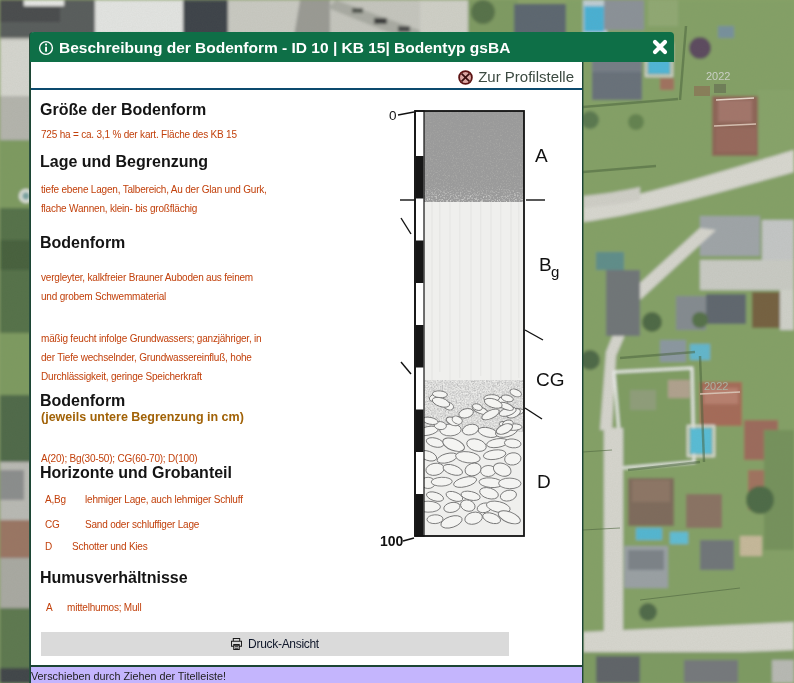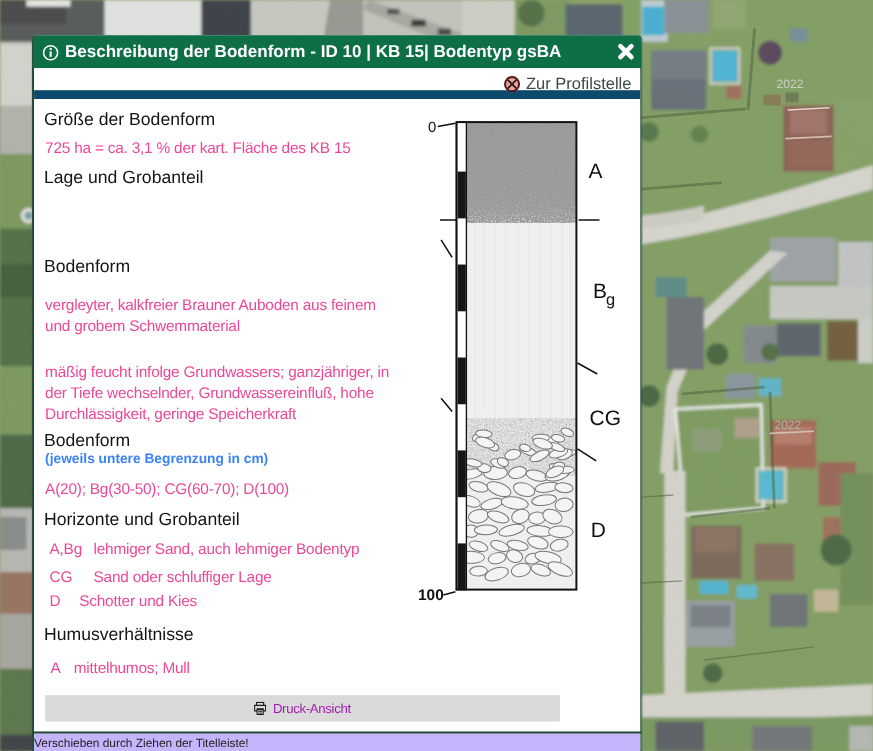--- a/index.html
+++ b/index.html
@@ -1,24 +1,24 @@
 <!DOCTYPE html>
 <html><head><meta charset="utf-8"><style>
 *{margin:0;padding:0;box-sizing:border-box}
 body{width:794px;height:683px;position:relative;overflow:hidden;font-family:"Liberation Sans",sans-serif;background:#86a065}
 #bg{position:absolute;left:0;top:0}
 .dlg{position:absolute;left:30px;top:32px;width:553px;height:651px;background:#fff;border:1px solid #1c4534;border-top:none;border-radius:4px 4px 0 0;box-shadow:-1px 0 0 #2a4f3e,1px 0 0 rgba(42,79,62,0.5)}
-.hdr{position:absolute;left:-1px;top:0;width:553px;height:30px;background:#0e6f47;border-radius:4px 4px 0 0;color:#fff}
+.hdr{position:absolute;left:-1px;top:0;width:644px;height:30px;background:#0e6f47;border-radius:4px 4px 0 0;color:#fff}
 .hdr .ttl{position:absolute;left:29px;top:7px;font-size:15.5px;font-weight:bold;white-space:nowrap}
-.sub{position:absolute;left:0;top:30px;width:551px;height:27.5px;background:#fff;border-bottom:8px solid #0c4a6e;font-size:15px;color:#3c4a41}
+.sub{position:absolute;left:0;top:30px;width:551px;height:27.5px;background:#fff;border-bottom:2px solid #0c4a6e;font-size:15px;color:#3c4a41}
 .sub span{position:absolute;right:8px;top:5.5px}
 .content{position:absolute;left:0;top:58px;width:551px;height:593px;background:#fff}
-h3{position:absolute;left:9px;font-size:16px;font-weight:normal;color:#141414;white-space:nowrap}
-p{position:absolute;left:10px;font-size:14px;letter-spacing:-0.2px;line-height:19.4px;color:#ec4899;white-space:nowrap}
-.btn{position:absolute;left:10px;top:541.5px;width:468px;height:24px;background:#dadada;font-size:12px;letter-spacing:-0.3px;color:#a21caf;text-align:center;line-height:24px}
+h3{position:absolute;left:9px;font-size:16px;font-weight:bold;color:#141414;white-space:nowrap}
+p{position:absolute;left:10px;font-size:10px;letter-spacing:-0.2px;line-height:19.4px;color:#c2410c;white-space:nowrap}
+.btn{position:absolute;left:10px;top:541.5px;width:468px;height:24px;background:#dadada;font-size:12px;letter-spacing:-0.3px;color:#0f172a;text-align:center;line-height:24px}
 .grn{position:absolute;left:-1px;top:574.5px;width:553px;height:2px;background:#1c4534}
 .ftr{position:absolute;left:0;top:576.5px;width:551px;height:24px;background:#c4b5fd;font-size:10.8px;color:#222;line-height:18px}
 </style></head><body>
 <svg id="bg" width="794" height="683" viewBox="0 0 794 683">
  <defs>
       <filter id="bl" x="-5%" y="-5%" width="110%" height="110%">
         <feGaussianBlur stdDeviation="1.6"></feGaussianBlur>
       </filter>
  <filter id="bl2">
         <feGaussianBlur stdDeviation="3"></feGaussianBlur>
@@ -188,29 +188,30 @@
  <div class="sub">
       <span>
   <svg width="15" height="15" viewBox="0 0 15 15" style="vertical-align:-3px;margin-right:5px">
    <circle cx="7.5" cy="7.5" r="6.4" fill="#dca8a4" stroke="#5d1414" stroke-width="1.8"></circle>
    <path d="M3.6 3.6 L11.4 11.4 M11.4 3.6 L3.6 11.4" stroke="#3a1010" stroke-width="1.7"></path>
   </svg>Zur Profilstelle</span>
     </div>
  <div class="content">
   <h3 style="top:11px">Größe der Bodenform</h3>
   <p style="top:34.5px">725 ha = ca. 3,1 % der kart. Fläche des KB 15</p>
-  <h3 style="top:63px">Lage und Grobanteil</h3>
+  <h3 style="top:63px">Lage und Begrenzung</h3>
+  <p style="top:89.5px">tiefe ebene Lagen, Talbereich, Au der Glan und Gurk,<br>flache Wannen, klein- bis großflächig</p>
   <h3 style="top:143.5px">Bodenform</h3>
   <p style="top:178px">vergleyter, kalkfreier Brauner Auboden aus feinem<br>und grobem Schwemmaterial</p>
   <p style="top:238.5px">mäßig feucht infolge Grundwassers; ganzjähriger, in<br>der Tiefe wechselnder, Grundwassereinfluß, hohe<br>Durchlässigkeit, geringe Speicherkraft</p>
   <h3 style="top:302px">Bodenform</h3>
-  <p style="top:318px;font-weight:bold;font-size:12.5px;letter-spacing:0;color:#3b82f6">(jeweils untere Begrenzung in cm)</p>
-  <p style="top:345px">A(20); Bg(30-50); CG(60-70); D(100)</p>
+  <p style="top:318px;font-weight:bold;font-size:12.5px;letter-spacing:0;color:#a16207">(jeweils untere Begrenzung in cm)</p>
+  <p style="top:359px">A(20); Bg(30-50); CG(60-70); D(100)</p>
   <h3 style="top:374px">Horizonte und Grobanteil</h3>
-  <p style="top:399.5px;left:14px">A,Bg<span style="position:absolute;left:40px">lehmiger Sand, auch lehmiger Bodentyp</span></p>
+  <p style="top:399.5px;left:14px">A,Bg<span style="position:absolute;left:40px">lehmiger Lage, auch lehmiger Schluff</span></p>
   <p style="top:424.5px;left:14px">CG<span style="position:absolute;left:40px">Sand oder schluffiger Lage</span></p>
   <p style="top:446.5px;left:14px">D<span style="position:absolute;left:27px">Schotter und Kies</span></p>
   <h3 style="top:479px">Humusverhältnisse</h3>
   <p style="top:508px;left:15px">A<span style="position:absolute;left:21px">mittelhumos; Mull</span></p>
   <div class="btn"><svg width="11" height="12" viewBox="0 0 12 13" style="vertical-align:-2px;margin-right:6px">
           <path d="M2.5 0.5 h7 v3 h-7 z M0.5 3.5 h11 v5.5 h-2.5 v-2 h-6 v2 h-2.5 z M3 7.8 h6 v4.7 h-6 z" fill="none" stroke="#1a1a1a" stroke-width="1.1"></path>
           <rect x="4.2" y="9" width="3.6" height="0.9" fill="#1a1a1a"></rect>
           <rect x="4.2" y="10.7" width="3.6" height="0.9" fill="#1a1a1a"></rect>
         </svg>Druck-Ansicht</div>
   <div class="grn"></div>

